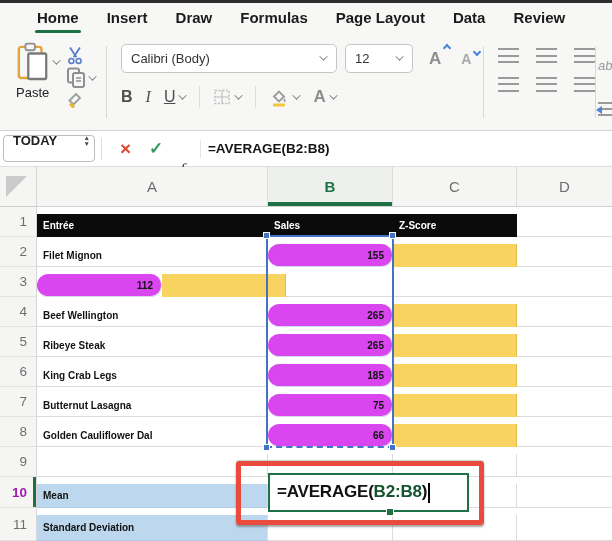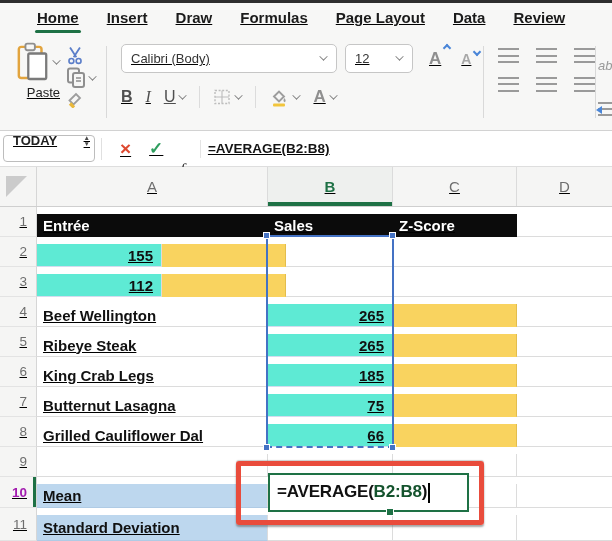--- a/index.html
+++ b/index.html
@@ -1,34 +1,34 @@
 <!DOCTYPE html>
 <html><head>
 <meta charset="utf-8">
 <style>
   * { box-sizing: border-box; margin: 0; padding: 0; }
   body { width: 612px; height: 541px; overflow: hidden; background: #fff;
          font-family: "Liberation Sans", sans-serif; }
-  .app { position: relative; width: 612px; height: 541px; background: #f7f7f6; overflow: hidden; text-decoration: underline; }
+  .app { position: relative; width: 612px; height: 541px; background: #f7f7f6; overflow: hidden; }
   .topstrip { height: 3px; background: #2e2e2e; }
 
   
   .tabs { height: 31px; display: flex; align-items: center; padding-left: 37px; gap: 28px; }
   .tab { position: relative; font-size: 15px; font-weight: 600; color: #1b1b1b; padding: 5px 0 7px; cursor: default; }
   .tab.active { font-weight: 700; }
   .tab.active::after { content: ""; position: absolute; left: -2px; right: -2px; bottom: 0;
                        height: 3px; border-radius: 3px; background: #1E7145; }
 
   
   .ribbon { height: 97px; display: flex; align-items: stretch; border-bottom: 1px solid #d2d2d2; position: relative; }
   .vdiv { width: 1px; background: #d9d9d9; margin: 12px 0; }
   .grp { display: flex; }
 
   .clip-grp { padding: 8px 10px 0 16px; gap: 6px; }
-  .paste-col { display: flex; flex-direction: column; align-items: flex-end; }
+  .paste-col { display: flex; flex-direction: column; align-items: flex-start; }
   .paste-top { display: flex; align-items: center; gap: 3px; }
   .paste-label { font-size: 13px; font-weight: 500; color: #222; margin-top: 3px; }
   .cutcopy-col { display: flex; flex-direction: column; align-items: flex-start; gap: 2px; padding-top: 4px; }
   .mini-row { display: flex; align-items: center; gap: 3px; }
 
   .chev { width: 7px; height: 7px; border-right: 1.7px solid #7c7c7c; border-bottom: 1.7px solid #7c7c7c;
           transform: rotate(45deg) scale(.85); margin-top: -4px; display: inline-block; flex: none; }
 
   .font-grp { flex-direction: column; padding: 10px 12px 0 14px; }
   .font-row1 { display: flex; align-items: center; gap: 8px; }
@@ -90,29 +90,29 @@
         border-right: 1px solid #dbdbdb; }
   .chA { width: 231px; } .chB { width: 125px; } .chC { width: 124px; } .chD { flex: 1; border-right: none; }
   .chB { background: #eef0ee; color: #1E7145; font-weight: 700; box-shadow: inset 0 -4px 0 #1E7145; }
 
   .row { display: flex; height: 30px; }
   .r10 { height: 31px; } .r11 { height: 33px; }
   .rh { width: 37px; background: #f5f5f4; border-right: 1px solid #d6d6d6; border-bottom: 1px solid #e3e3e3;
         color: #6e6e6e; font-size: 13.5px; display: flex; align-items: center; justify-content: flex-end;
         padding-right: 9px; flex: none; }
   .rh.act { color: #a21caf; font-weight: 700; box-shadow: inset -3px 0 0 #1E7145; }
-  .c { display: flex; align-items: center; font-size: 15px; font-weight: 700; color: #111;
+  .c { display: flex; align-items: center; font-size: 10px; font-weight: 700; color: #111;
        border-right: 1px solid #dcdcdc; border-bottom: 1px solid #dcdcdc; overflow: hidden; white-space: nowrap; margin-top: 7px; }
   .cA { width: 231px; padding-left: 6px; }
   .cB { width: 125px; justify-content: flex-end; padding-right: 8px; }
   .cC { width: 124px; padding-left: 6px; }
   .cD { flex: 1; border-right: none; }
   .hdr1 { background: #0b0b0b; color: #fff; border-right-color: #0b0b0b; border-bottom-color: #0b0b0b; }
   .ysel { background: #F9D35F; border-bottom-color: #F9D35F; border-right-color: #e3bd4d; }
-  .bsel { background: #5eead4; border-bottom-color: #d3dcee; }
+  .bsel { background: #d946ef; border-bottom-color: #d3dcee; border-radius: 13px; }
   .stat { background: #BDD7EE; border-bottom-color: #afcbe5; }
 
   
   .sel-border { position: absolute; left: 266px; top: 68px; width: 128px; height: 213px;
                 border: 2px solid #4472C4; border-bottom-style: dashed; pointer-events: none; z-index: 3; }
   .handle { position: absolute; width: 7px; height: 7px; background: #4472C4; border: 1px solid #fff; z-index: 4; }
   .h-tl { left: 263px; top: 65px; } .h-tr { left: 389px; top: 65px; }
   .h-bl { left: 263px; top: 277px; } .h-br { left: 389px; top: 277px; }
 
   .edit-box { position: absolute; left: 268px; top: 306px; width: 201px; height: 39px; background: #fff;
@@ -285,20 +285,21 @@
     <div class="row">
       <div class="rh">1</div>
       <div class="c cA hdr1">Entrée</div>
       <div class="c cB hdr1" style="justify-content:flex-start;padding-left:6px">Sales</div>
       <div class="c cC hdr1">Z-Score</div>
       <div class="c cD"></div>
     </div>
 
     <div class="row">
       <div class="rh">2</div>
+      <div class="c cA">Filet Mignon</div>
       <div class="c cB bsel">155</div>
       <div class="c cC ysel"></div>
       <div class="c cD"></div>
     </div>
     <div class="row">
       <div class="rh">3</div>
       <div class="c cB bsel">112</div>
       <div class="c cC ysel"></div>
       <div class="c cD"></div>
     </div>
@@ -325,21 +326,21 @@
     </div>
     <div class="row">
       <div class="rh">7</div>
       <div class="c cA">Butternut Lasagna</div>
       <div class="c cB bsel">75</div>
       <div class="c cC ysel"></div>
       <div class="c cD"></div>
     </div>
     <div class="row">
       <div class="rh">8</div>
-      <div class="c cA">Grilled Cauliflower Dal</div>
+      <div class="c cA">Golden Cauliflower Dal</div>
       <div class="c cB bsel">66</div>
       <div class="c cC ysel"></div>
       <div class="c cD"></div>
     </div>
 
     <div class="row">
       <div class="rh">9</div>
       <div class="c cA"></div>
       <div class="c cB"></div>
       <div class="c cC"></div>

